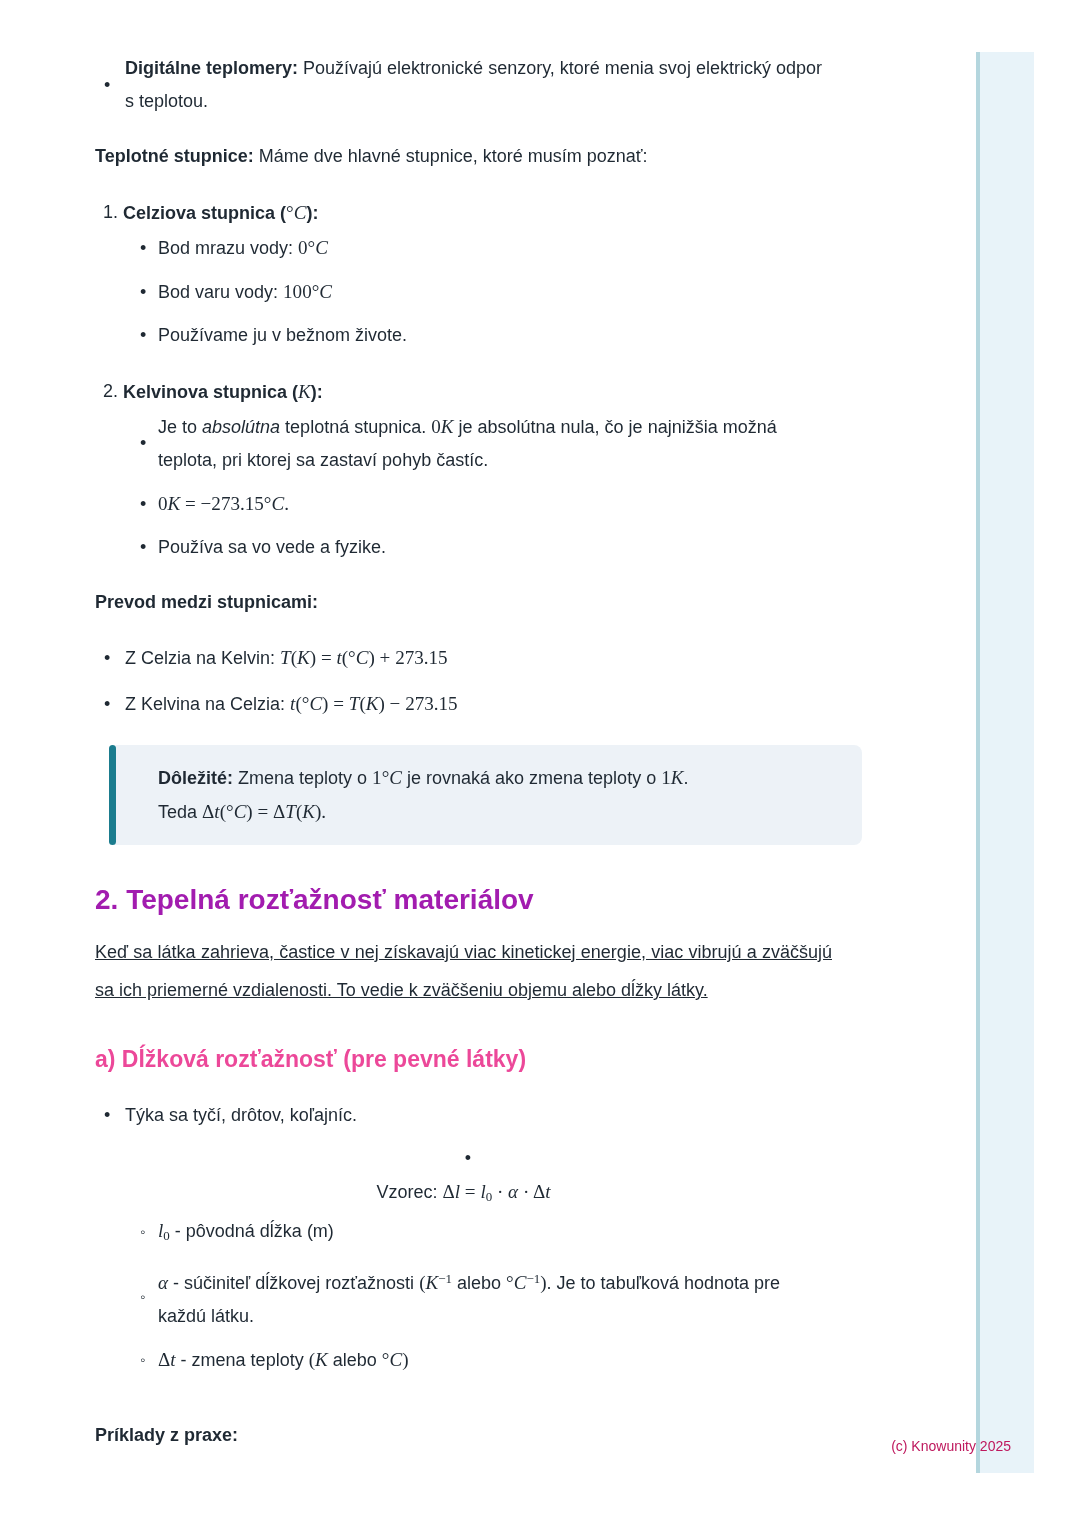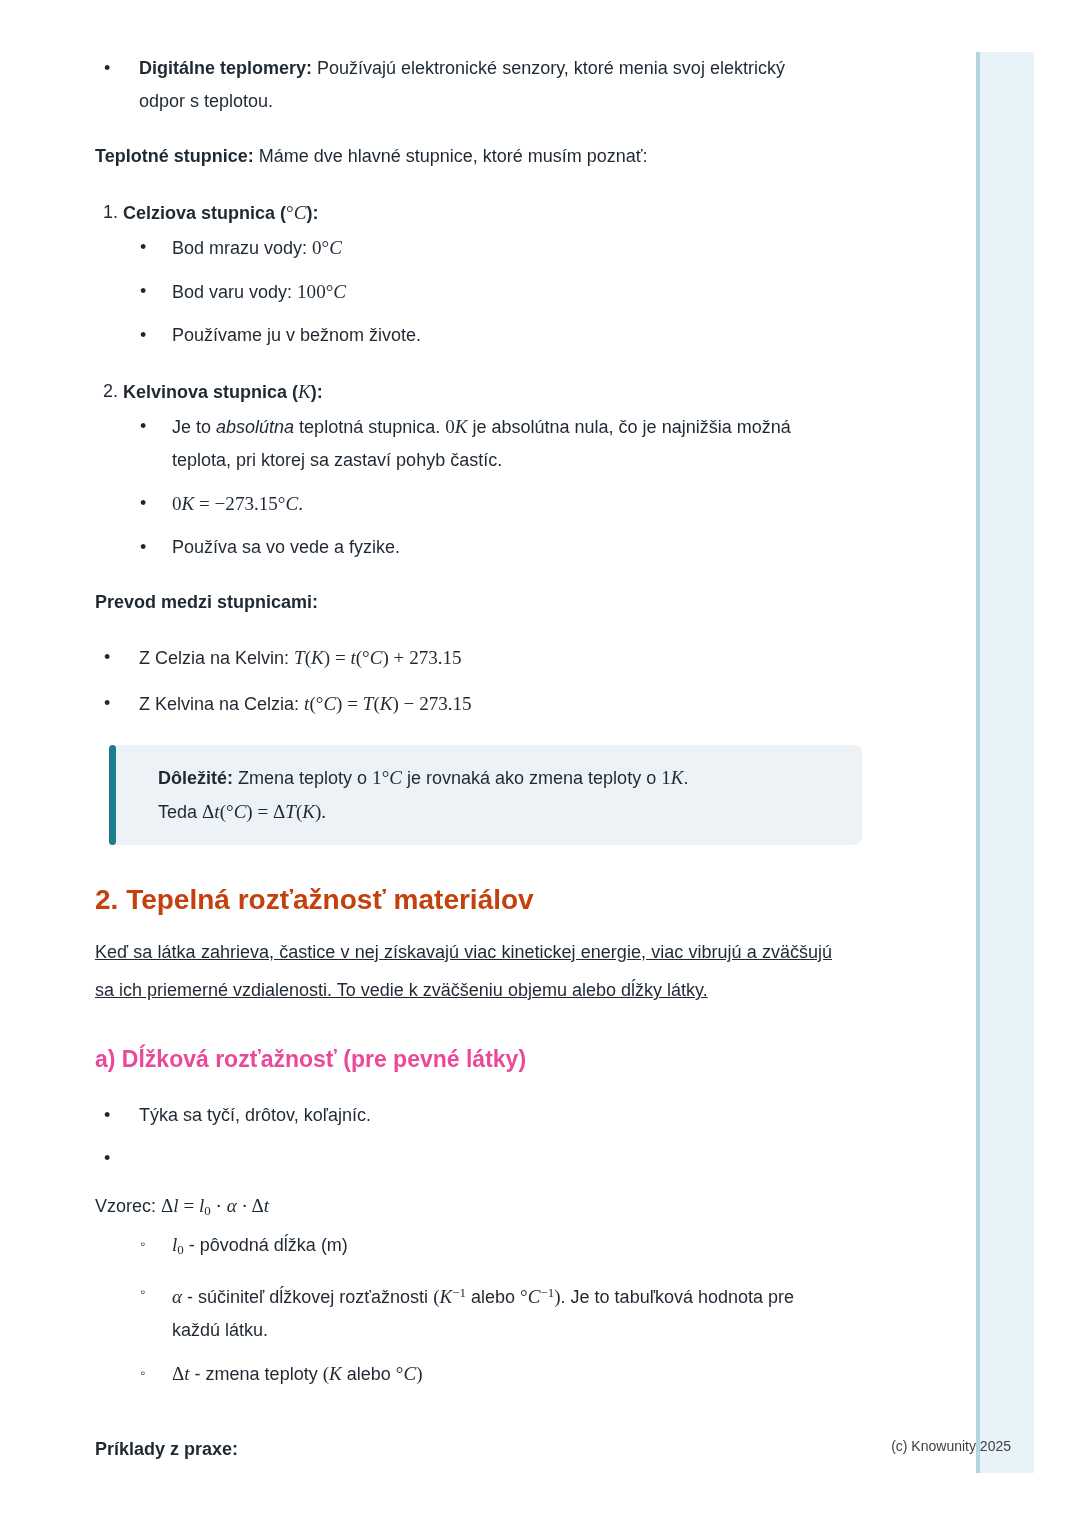--- a/index.html
+++ b/index.html
@@ -8,21 +8,21 @@
     font-family:"Liberation Sans","DejaVu Sans",sans-serif;
     color:#1f2933;font-size:18px;overflow:hidden;
   }
   .stripe{
     position:absolute;left:976px;top:52px;width:54px;height:1421px;
     background:#e8f3f9;border-left:4px solid #b4d6de;z-index:0;
   }
   .content{position:absolute;left:95px;top:52px;width:737px;z-index:1;}
 
   
-  .bullet-row{display:flex;align-items:flex-start;line-height:33px;gap:14px;}
+  .bullet-row{display:flex;align-items:center;line-height:33px;}
   .marker{flex:0 0 30px;box-sizing:border-box;padding-left:9px;color:#1f2933;}
   .marker.dot::before{content:"\2022";}
   .marker.circle{flex:0 0 18px;padding-left:2px;}
   .marker.circle::before{content:"\25E6";font-size:15px;position:relative;top:-1px;}
   .btext{flex:1 1 auto;min-width:0;}
 
   .para{margin:0;line-height:33px;}
   .mt-sm{margin-top:10px;flex-direction:column;}
   .mt-md{margin-top:12px;}
   .mt-lg{margin-top:22px;}
@@ -47,28 +47,28 @@
   
   .callout{
     position:relative;margin-top:24px;margin-left:14px;width:753px;box-sizing:border-box;
     background:#edf2f7;border-radius:8px;padding:16px 30px 16px 49px;line-height:33px;
   }
   .callout-bar{
     position:absolute;left:0;top:0;bottom:0;width:7px;background:#1b7c8e;border-radius:8px;
   }
 
   
-  .h1{margin:38px 0 0 0;font-size:28px;line-height:34px;font-weight:700;color:#c2410c;}
+  .h1{margin:38px 0 0 0;font-size:28px;line-height:34px;font-weight:700;color:#a21caf;}
   .h2{margin:36px 0 0 0;font-size:23px;line-height:28px;font-weight:700;color:#ec4899;}
 
   .justified{margin:16px 0 0 0;line-height:38px;text-align:justify;text-decoration:underline;}
 
   .footer{
     position:absolute;top:1438px;right:69px;z-index:2;
-    color:#404040;font-size:14px;line-height:16px;
+    color:#be185d;font-size:14px;line-height:16px;
   }
 </style>
 </head>
 <body>
 
 <div class="stripe"></div>
 
 <div class="content">
 
   <div class="bullet-row">

